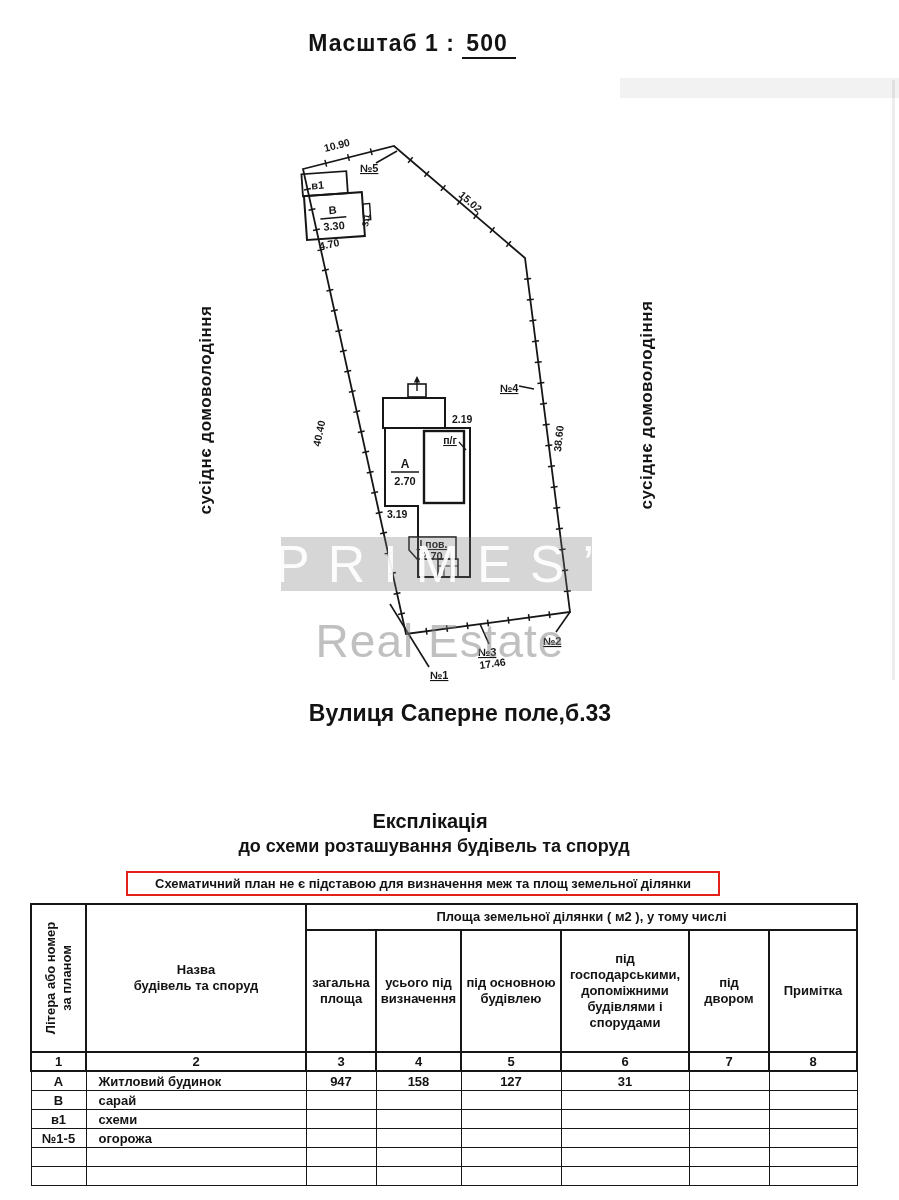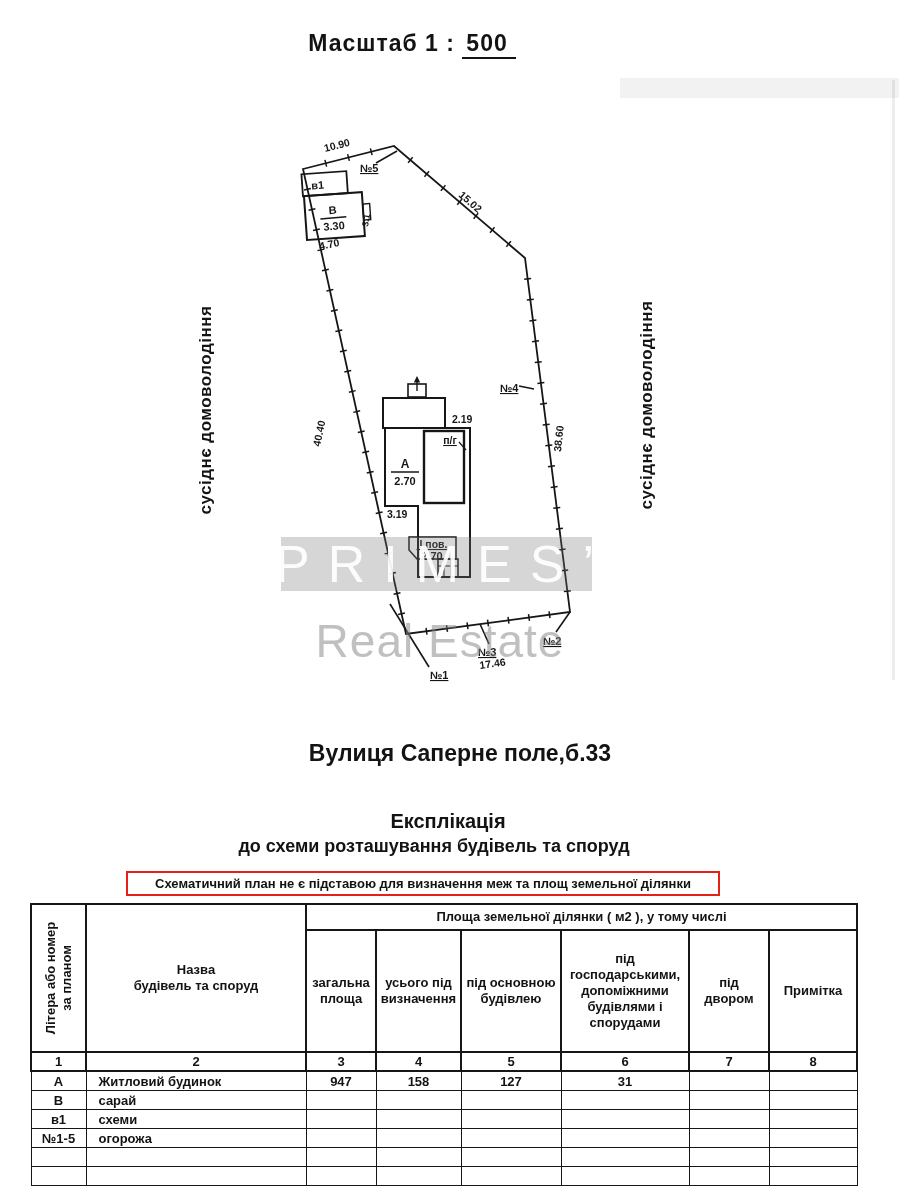--- a/index.html
+++ b/index.html
@@ -18,22 +18,22 @@
   .neighbor-left{left:92px;top:398px;}
   .neighbor-right{left:533px;top:393px;}
   
   .wm-band{left:281px;top:537px;width:311px;height:54px;background:rgba(120,120,120,0.30);
            display:flex;align-items:center;justify-content:center;overflow:visible;}
   .wm-primes{font-size:52px;font-weight:normal;letter-spacing:18px;color:rgba(255,255,255,0.92);
              white-space:nowrap;padding-left:14px;}
   .wm-realestate{left:290px;top:614px;width:300px;text-align:center;font-size:46px;
                  color:rgba(130,130,130,0.50);letter-spacing:1px;white-space:nowrap;}
   
-  .street-title{left:110px;top:700px;width:700px;text-align:center;font-size:23px;font-weight:bold;margin-top:40px;}
-  .section-title{left:98px;top:810px;width:700px;text-align:center;font-size:20px;font-weight:bold;}
+  .street-title{left:110px;top:700px;width:700px;text-align:center;font-size:23px;font-weight:bold;}
+  .section-title{left:80px;top:810px;width:700px;text-align:center;font-size:20px;font-weight:bold;}
   .section-subtitle{left:84px;top:836px;width:700px;text-align:center;font-size:18px;font-weight:bold;}
   .disclaimer{left:126px;top:871px;width:590px;height:21px;border:2px solid #e32119;
               text-align:center;font-size:13px;font-weight:bold;line-height:21px;white-space:nowrap;}
   
   .plan-svg{left:0;top:0;}
   svg text{font-family:"Liberation Sans",sans-serif;font-weight:bold;fill:#161616;}
   .dim{font-size:10.5px;}
   .dim-sm{font-size:9px;}
   .lbl{font-size:11px;}
   .svg-ul{text-decoration:underline;}

